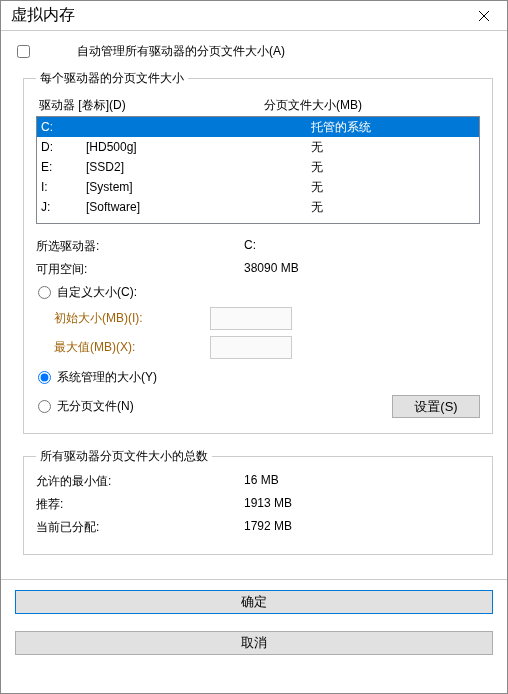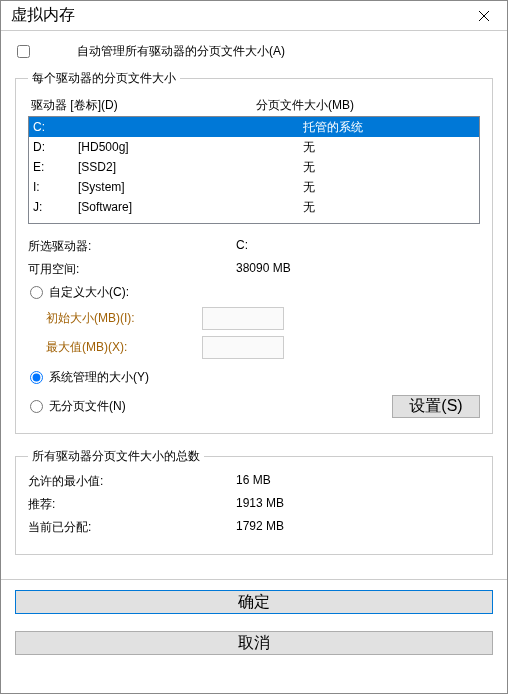--- a/index.html
+++ b/index.html
@@ -8,21 +8,21 @@
 .titlebar { display: flex; align-items: center; height: 30px; padding: 0 0 0 10px; border-bottom: 1px solid #ccc; background: #fff; }
 .titlebar .title { flex: 1; font-size: 16px; }
 .titlebar .close { width: 46px; height: 30px; display: flex; align-items: center; justify-content: center; cursor: pointer; }
 .titlebar .close svg { width: 10px; height: 10px; }
 
 .content { padding: 12px 14px 10px 14px; }
 
 .checkbox-row { display: flex; align-items: center; margin-bottom: 10px; gap: 41px; }
 .checkbox-row input { width: 13px; height: 13px; margin: 0 6px 0 2px; }
 
-fieldset { border: 1px solid #ccc; margin: 0 0 14px 0; padding: 8px 12px 12px 12px; }
+fieldset { border: 1px solid #ccc; margin: 0 0 14px 8px; padding: 8px 12px 12px 12px; }
 legend { padding: 0 4px; }
 
 .col-headers { display: flex; padding: 2px 3px; }
 .col-headers .h1 { width: 225px; }
 .col-headers .h2 { flex: 1; }
 
 .drive-list { border: 1px solid #828790; height: 108px; overflow: hidden; background: #fff; }
 .drive-row { display: flex; height: 20px; line-height: 20px; padding: 0 4px; }
 .drive-row.selected { background: #0078d7; color: #fff; }
 .drive-row .c-drive { width: 45px; }
@@ -36,21 +36,21 @@
 .radio-row { display: flex; align-items: center; margin: 6px 0; }
 .radio-row input { width: 13px; height: 13px; margin: 0 6px 0 2px; }
 
 .size-row { display: flex; align-items: center; margin: 6px 0 6px 18px; }
 .size-row .slbl { width: 156px; color: #a16207; }
 .size-row input.txt { width: 82px; height: 23px; border: 1px solid #ccc; padding: 1px 3px; }
 
 .set-row { display: flex; align-items: center; }
 .set-row .spacer { flex: 1; }
 
-.btn { min-width: 88px; height: 23px; border: 1px solid #adadad; background: #e1e1e1; padding: 0 12px; cursor: pointer; font-size: 16px; }
+.btn { min-width: 88px; height: 23px; border: 1px solid #adadad; background: #e1e1e1; padding: 0 12px; cursor: pointer; font-size: 13px; }
 .btn.default { border: 1px solid #0078d7; }
 
 .footer { display: flex; justify-content: space-between; gap: 17px; padding: 10px 14px 12px 14px; border-top: 1px solid #ccc; flex-direction: column; }
 .footer .btn { min-width: 88px; height: 24px; }
 </style>
 </head>
 <body>
 
 <div class="titlebar">
   <div class="title">虚拟内存</div>

